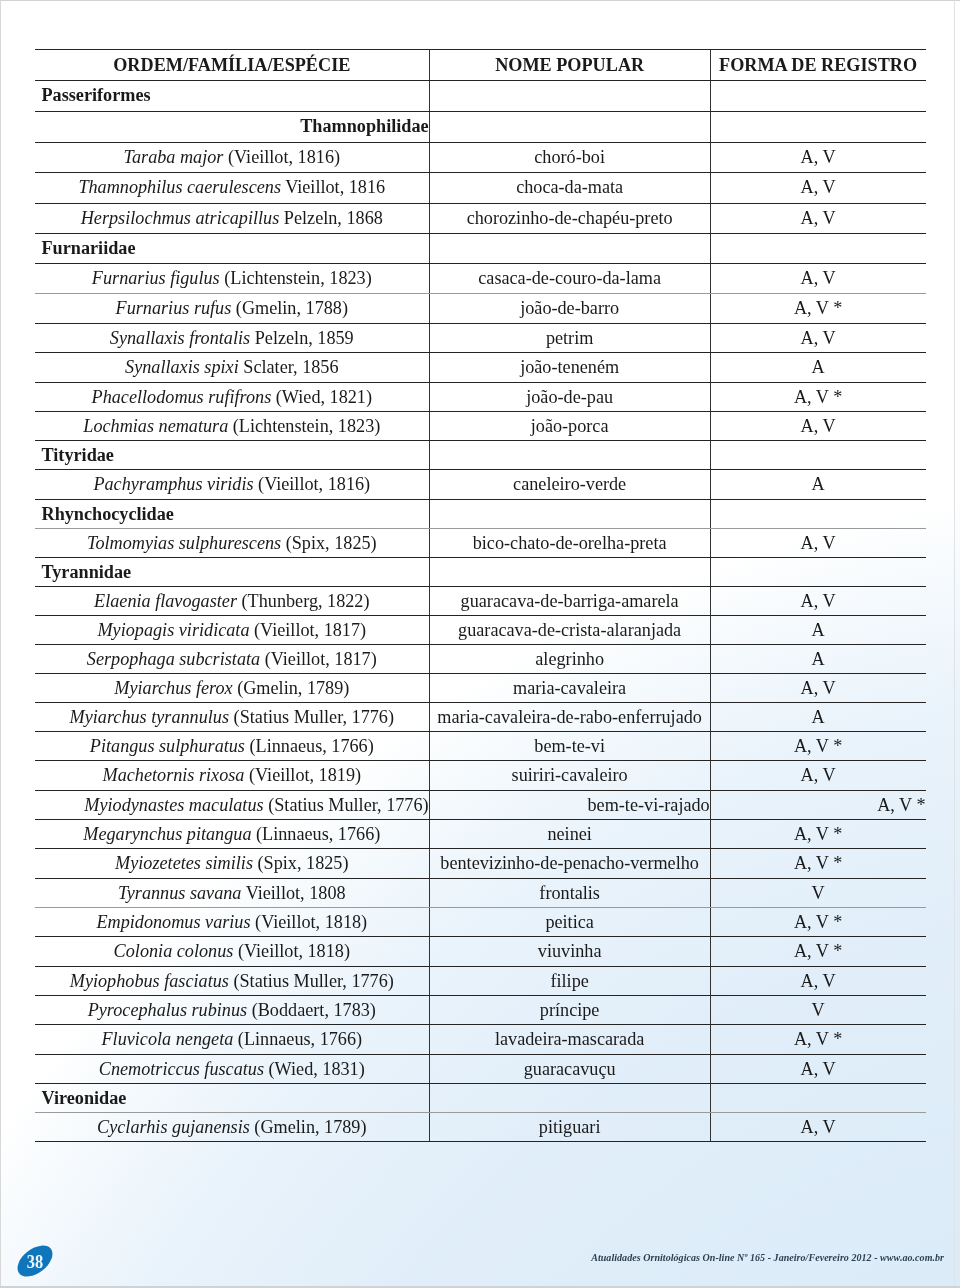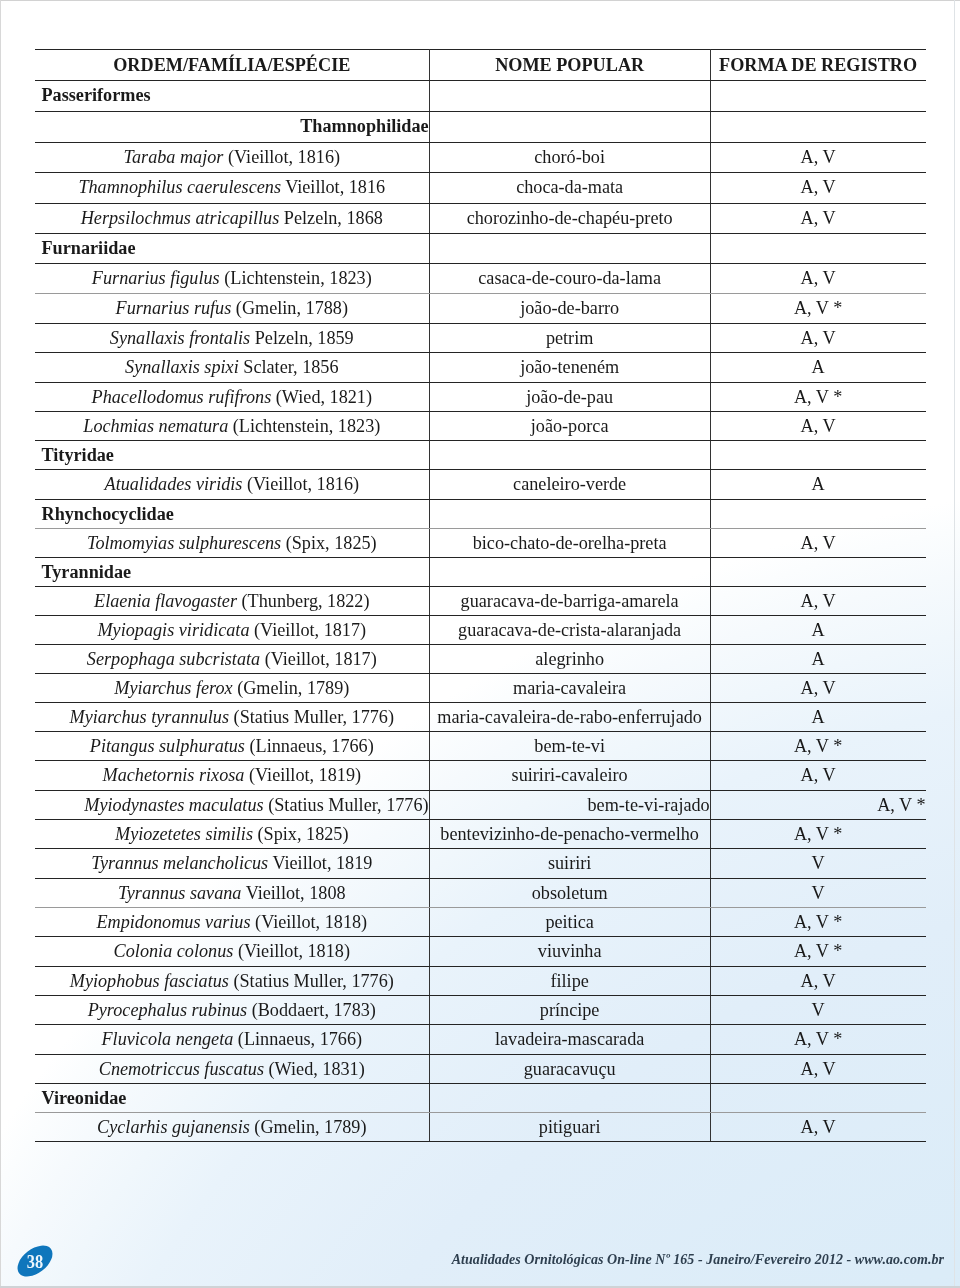--- a/index.html
+++ b/index.html
@@ -126,21 +126,21 @@
     position:absolute; left:0; top:0px; width:40px; height:32px;
     display:flex; align-items:center; justify-content:center;
     color:#eef6fc; font-weight:bold; font-size:19.5px;
     font-family:"Liberation Serif", serif;
     transform: scaleX(0.84) translateY(0.5px);
     letter-spacing:0px;
   }
   .footer-cite {
     position:absolute; left:0; top:1252px; width:944px;
     text-align:right; font-style:italic; font-weight:bold;
-    font-size:14px; color:#2e3f4f; letter-spacing:0.05px;
+    font-size:10px; color:#2e3f4f; letter-spacing:0.05px;
   }
 </style>
 </head>
 <body>
 
 <div id="page">
   <div id="page-bg"></div>
   <div id="page-edge-top"></div>
   <div id="page-edge-left"></div>
   <div id="page-edge-right"></div>
@@ -298,21 +298,21 @@
           </td>
           <td class="c2 popular">
             <div class="cellinner"></div>
           </td>
           <td class="c3 registro">
             <div class="cellinner"></div>
           </td>
         </tr>
         <tr>
           <td class="c1 taxon-species">
-            <div class="cellinner"><span class="sci">Atualidades viridis</span><span> (Vieillot, 1816)</span></div>
+            <div class="cellinner"><span class="sci">Pachyramphus viridis</span><span> (Vieillot, 1816)</span></div>
           </td>
           <td class="c2 popular">
             <div class="cellinner">caneleiro-verde</div>
           </td>
           <td class="c3 registro">
             <div class="cellinner">A</div>
           </td>
         </tr>
         <tr>
           <td class="c1 taxon-family">
@@ -430,46 +430,46 @@
           </td>
           <td class="c2 popular">
             <div class="cellinner">bem-te-vi-rajado</div>
           </td>
           <td class="c3 registro">
             <div class="cellinner">A, V *</div>
           </td>
         </tr>
         <tr>
           <td class="c1 taxon-species">
+            <div class="cellinner"><span class="sci">Megarynchus pitangua</span><span> (Linnaeus, 1766)</span></div>
+          </td>
+          <td class="c2 popular">
+            <div class="cellinner">neinei</div>
+          </td>
+          <td class="c3 registro">
+            <div class="cellinner">A, V *</div>
+          </td>
+        </tr>
+        <tr>
+          <td class="c1 taxon-species">
             <div class="cellinner"><span class="sci">Myiozetetes similis</span><span> (Spix, 1825)</span></div>
           </td>
           <td class="c2 popular">
             <div class="cellinner">bentevizinho-de-penacho-vermelho</div>
           </td>
           <td class="c3 registro">
             <div class="cellinner">A, V *</div>
           </td>
         </tr>
         <tr>
           <td class="c1 taxon-species">
-            <div class="cellinner"><span class="sci">Tyrannus melancholicus</span><span> Vieillot, 1819</span></div>
-          </td>
-          <td class="c2 popular">
-            <div class="cellinner">suiriri</div>
-          </td>
-          <td class="c3 registro">
-            <div class="cellinner">V</div>
-          </td>
-        </tr>
-        <tr>
-          <td class="c1 taxon-species">
             <div class="cellinner"><span class="sci">Tyrannus savana</span><span> Vieillot, 1808</span></div>
           </td>
           <td class="c2 popular">
-            <div class="cellinner">obsoletum</div>
+            <div class="cellinner">frontalis</div>
           </td>
           <td class="c3 registro">
             <div class="cellinner">V</div>
           </td>
         </tr>
         <tr>
           <td class="c1 taxon-species">
             <div class="cellinner"><span class="sci">Empidonomus varius</span><span> (Vieillot, 1818)</span></div>
           </td>
           <td class="c2 popular">

